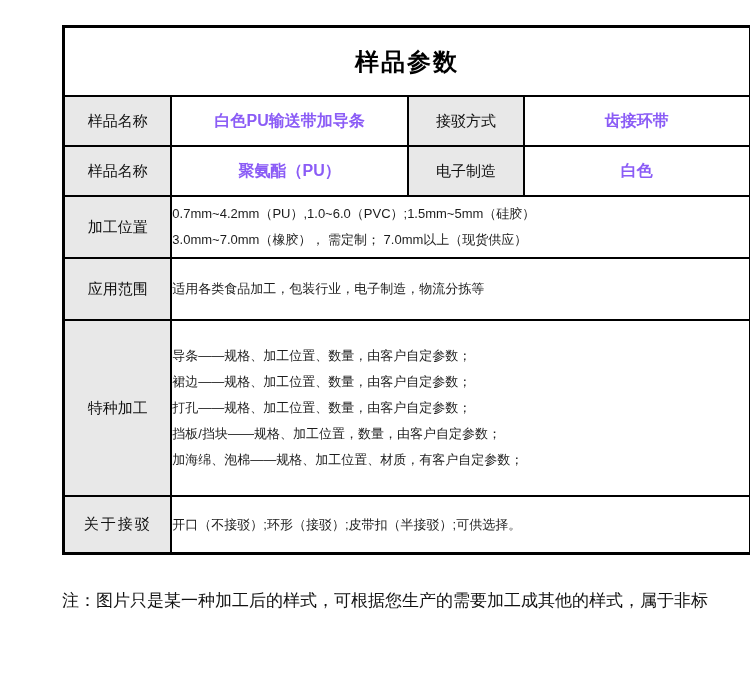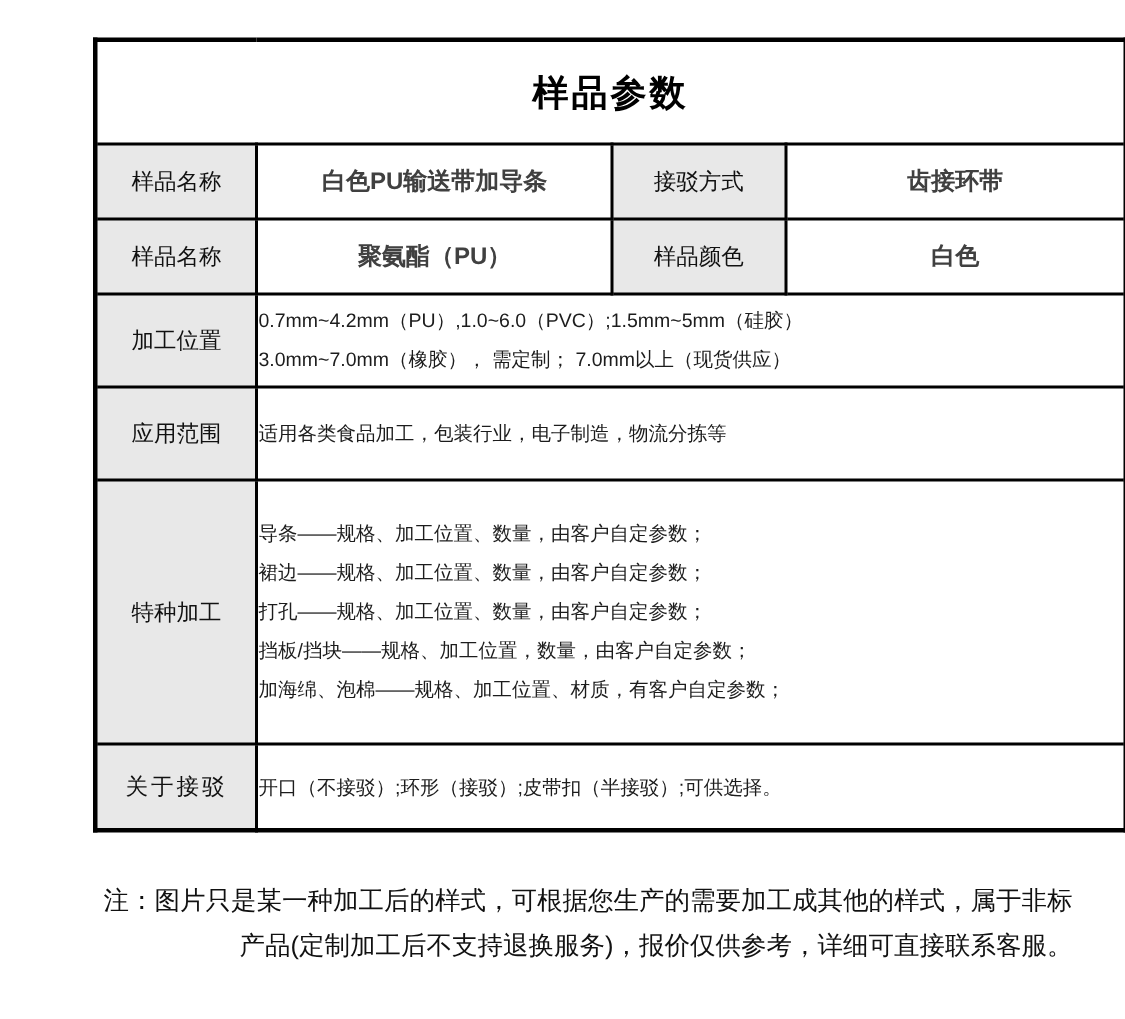--- a/index.html
+++ b/index.html
@@ -47,21 +47,21 @@
     color: #111111;
     margin-top: 41px;
   }
   td.label-spaced {
     letter-spacing: 2px;
   }
   td.value-bold {
     text-align: center;
     font-size: 16px;
     font-weight: bold;
-    color: #404040;
+    color: #8b5cf6;
   }
   td.value-text {
     text-align: left;
     font-size: 13px;
     color: #1c1c1c;
     padding-left: 16px;
     padding-right: 8px;
     line-height: 26px;
   }
   tr.r-short td { height: 48px; }
@@ -70,21 +70,21 @@
   tr.r-last td { height: 55px; }
   .line { white-space: nowrap; }
   .note {
     position: absolute;
     left: 55px;
     top: 586px;
     width: 660px;
     font-size: 17px;
     line-height: 30px;
     color: #111111;
-    text-align: right;
+    text-align: center;
   }
 </style>
 </head>
 <body>
 
 <div class="page">
 
   <table class="spec">
     <colgroup>
       <col style="width:97px">
@@ -98,21 +98,21 @@
     </tr>
     <tr class="r-short">
       <td class="label-cell">样品名称</td>
       <td class="value-bold">白色PU输送带加导条</td>
       <td class="label-cell">接驳方式</td>
       <td class="value-bold">齿接环带</td>
     </tr>
     <tr class="r-short">
       <td class="label-cell">样品名称</td>
       <td class="value-bold">聚氨酯（PU）</td>
-      <td class="label-cell">样品颜色</td>
+      <td class="label-cell">电子制造</td>
       <td class="value-bold">白色</td>
     </tr>
     <tr class="r-mid">
       <td class="label-cell">加工位置</td>
       <td class="value-text" colspan="3">
         <div class="line">0.7mm~4.2mm（PU）,1.0~6.0（PVC）;1.5mm~5mm（硅胶）</div>
         <div class="line">3.0mm~7.0mm（橡胶）， 需定制； 7.0mm以上（现货供应）</div>
       </td>
     </tr>
     <tr class="r-mid">
@@ -131,16 +131,15 @@
     </tr>
     <tr class="r-last">
       <td class="label-cell label-spaced">关于接驳</td>
       <td class="value-text" colspan="3">开口（不接驳）;环形（接驳）;皮带扣（半接驳）;可供选择。</td>
     </tr>
   </tbody>
     </table>
 
   <div class="note">
     <div>注：图片只是某一种加工后的样式，可根据您生产的需要加工成其他的样式，属于非标</div>
-    <div>产品(定制加工后不支持退换服务)，报价仅供参考，详细可直接联系客服。</div>
   </div>
 
 </div>
 
 </body></html>

